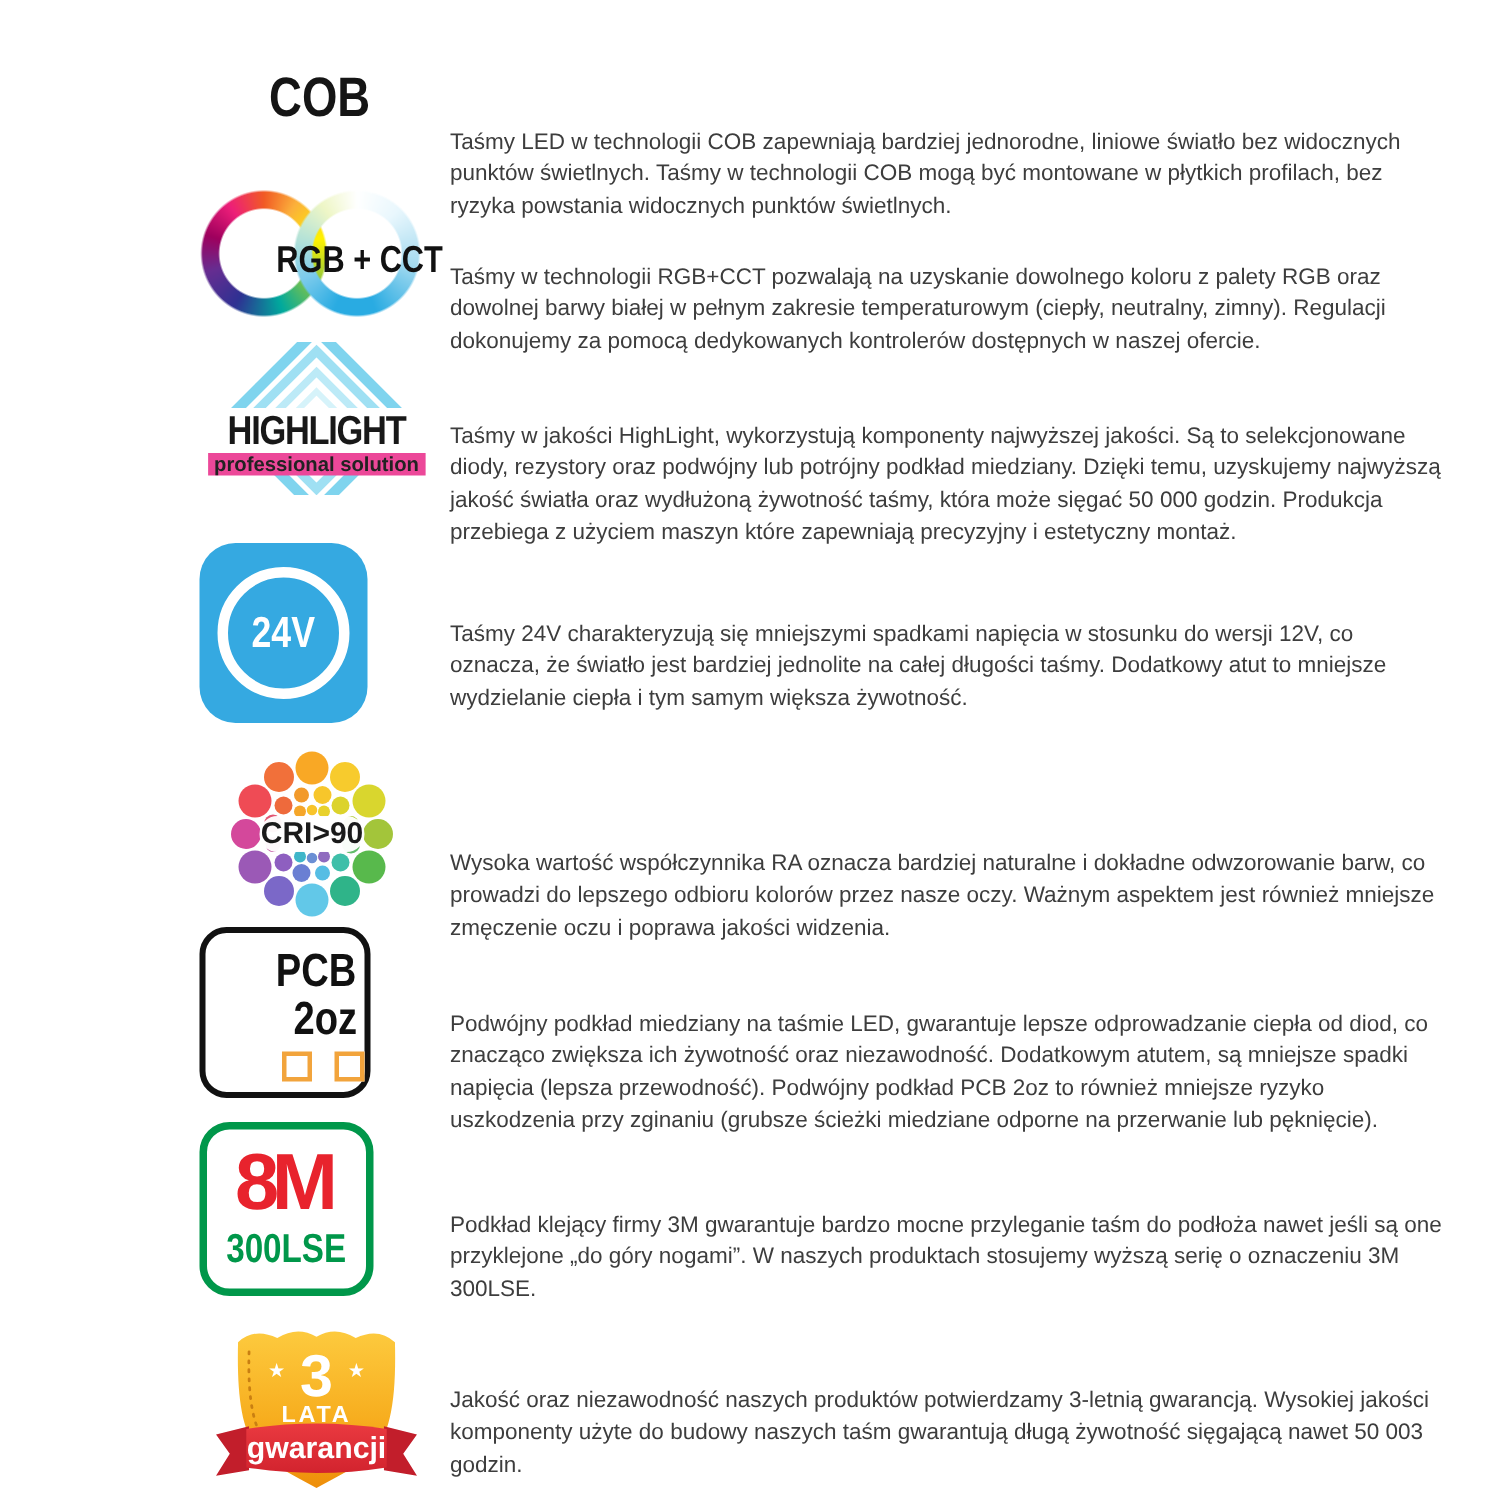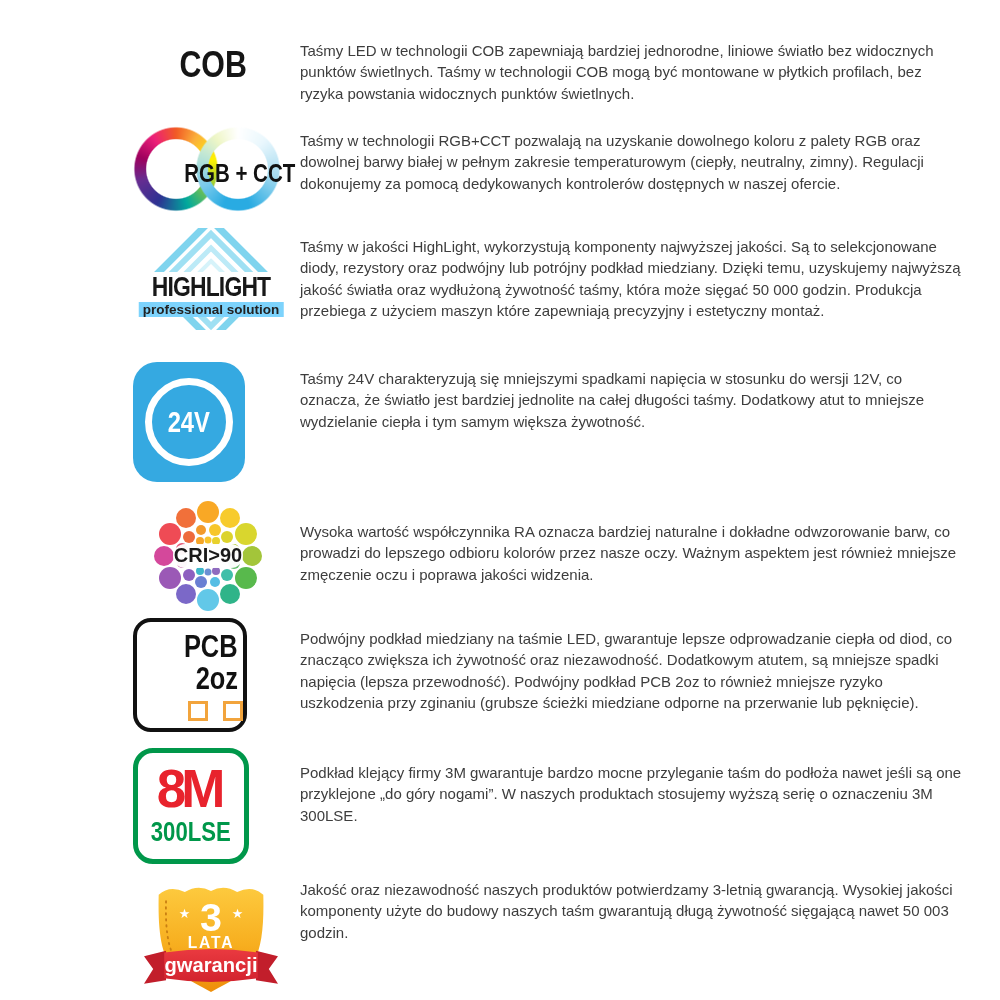--- a/index.html
+++ b/index.html
@@ -4,21 +4,21 @@
 <style>
   * { margin:0; padding:0; box-sizing:border-box; }
   html,body { background:#ffffff; }
   #page {
     position:relative; width:1000px; height:1000px; background:#ffffff;
     font-family:"Liberation Sans", sans-serif; overflow:hidden;
   }
   .icon-slot { position:absolute; left:133px; width:156px; display:flex; align-items:center;gap:39px; }
   .desc {
     position:absolute; left:300px; width:662px;
-    font-size:15px; line-height:1.42; color:#3d3d3d;
+    font-size:15px; line-height:1.42; color:#3d3d3d;margin-top:44px;
   }
   .cond { display:inline-block; transform:scaleX(0.82); transform-origin:center; white-space:nowrap; }
 
   
   .cob-bar { width:146px; height:13px; border-radius:3px;
     background:linear-gradient(#f6ec3f,#eee41c); }
   .cob-label { font-size:37px; font-weight:bold; color:#151515; line-height:1.2; padding:1px 0; }
 
   
   .rings { position:relative; width:148px; height:86px; }
@@ -33,21 +33,21 @@
     background:conic-gradient(from 0deg,#ffffff,#e9f7fd 12%,#a6dbf0 28%,#29abe2 45%,#29abe2 56%,#7ccbec 68%,#b9e4d6 80%,#eef6c6 90%,#ffffff 100%); }
   .rgbcct-label { margin-top:8px; font-size:25px; font-weight:bold; color:#111; }
 
   
   .hl-box { position:relative; width:156px; height:102px;text-decoration:underline; }
   .hl-svg { position:absolute; left:0; top:0; }
   .hl-title { position:absolute; left:50%; top:44px; transform:translateX(-50%);
     background:#fff; padding:0 5px; font-size:27px; font-weight:bold; color:#181818; letter-spacing:-1px; }
   .hl-title .cond { transform:scaleX(0.85); }
   .hl-sub { position:absolute; left:50%; top:74px; transform:translateX(-50%);
-    background:#7dd3fc; padding:0 4px; font-size:13.5px; font-weight:bold; color:#222; white-space:nowrap; }
+    background:#ec4899; padding:0 4px; font-size:13.5px; font-weight:bold; color:#222; white-space:nowrap; }
 
   
   .v24 { width:112px; height:120px; border-radius:24px; background:#35a9e1;
     display:flex; align-items:center; justify-content:center; }
   .v24-ring { width:88px; height:88px; border:7px solid #fff; border-radius:50%;
     display:flex; align-items:center; justify-content:center; }
   .v24-label { color:#fff; font-size:29px; font-weight:bold; }
 
   
   .pcb { width:114px; height:114px; border:4px solid #111; border-radius:18px; background:#fff;

